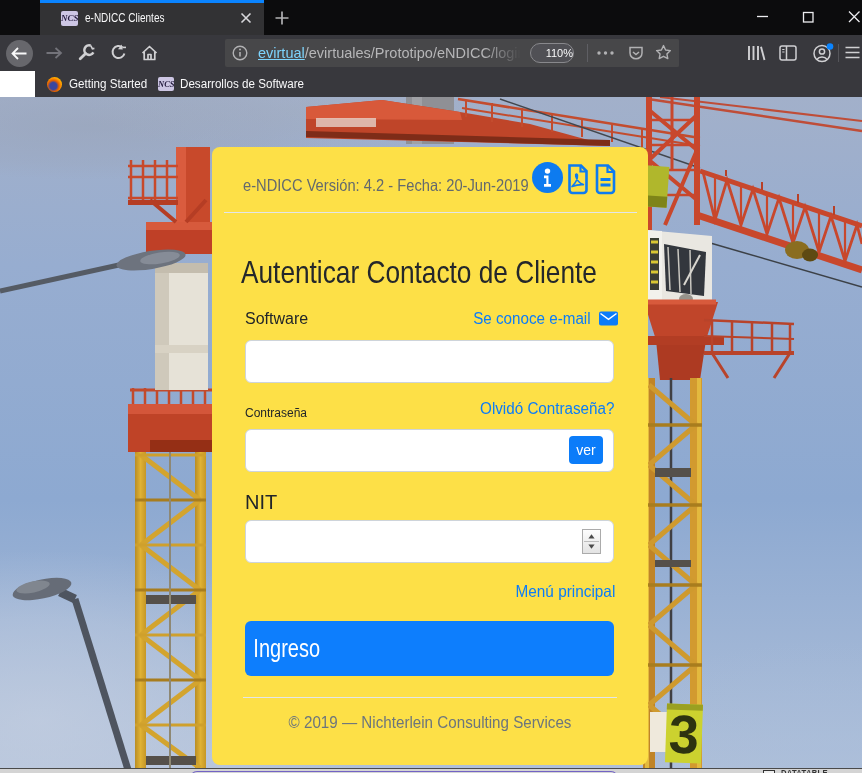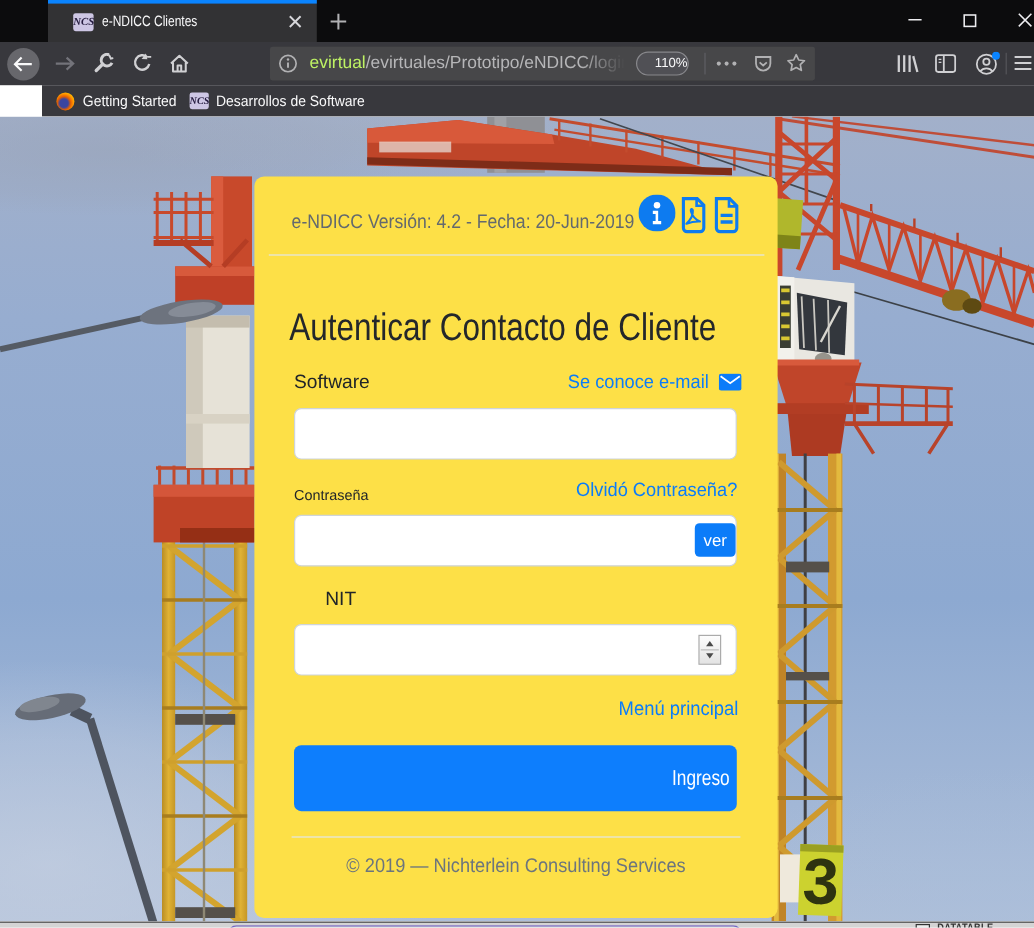--- a/index.html
+++ b/index.html
@@ -60,21 +60,21 @@
   <svg class="abs" style="left:140px;top:9px" width="19" height="18" viewBox="0 0 19 18">
     <path d="M2.5 9 L9.5 2.5 L16.5 9 M4.2 8 V15.5 H14.8 V8 M8 15.5 V10.5 H11 V15.5" fill="none" stroke="#d0d0d3" stroke-width="1.7" stroke-linejoin="round"></path>
   </svg>
 
   <div class="abs" style="left:225px;top:4px;width:454px;height:28px;background:#474749;border-radius:2px;overflow:hidden;">
     <svg class="abs" style="left:7px;top:6px" width="16" height="16" viewBox="0 0 16 16">
       <circle cx="8" cy="8" r="6.8" fill="none" stroke="#b1b1b3" stroke-width="1.4"></circle>
       <path d="M8 7 V11.5" stroke="#b1b1b3" stroke-width="1.6"></path>
         <circle cx="8" cy="4.6" r="1" fill="#b1b1b3"></circle>
     </svg>
-    <div class="abs" style="left:33px;top:6px;font-size:14.5px;line-height:16px;color:#b6b6b8;white-space:nowrap;"><span style="color:#bef264;">evirtual</span>/evirtuales/Prototipo/eNDICC/login</div>
+    <div class="abs" style="left:33px;top:6px;font-size:14.5px;line-height:16px;color:#b6b6b8;white-space:nowrap;"><span style="color:#7dd3fc;text-decoration:underline;">evirtual</span>/evirtuales/Prototipo/eNDICC/login</div>
     <div class="abs" style="left:258px;top:0;width:44px;height:28px;background:linear-gradient(90deg,rgba(71,71,73,0),#474749 85%);"></div>
     <div class="abs" style="left:300px;top:0;width:154px;height:28px;background:#474749;"></div>
 
     <div class="abs" style="left:305px;top:4px;width:42px;height:18px;border:1px solid #88888c;border-radius:10px;background:#505055;
       color:#f9f9fa;font-size:11px;text-align:right;line-height:18px;">110%</div>
     <div class="abs" style="left:362px;top:5px;width:1px;height:18px;background:#5f5f64;"></div>
 
     <svg class="abs" style="left:370px;top:10px" width="22" height="8" viewBox="0 0 22 8">
       <circle cx="4" cy="4" r="1.7" fill="#b1b1b3"></circle>
         <circle cx="10.5" cy="4" r="1.7" fill="#b1b1b3"></circle>
@@ -383,36 +383,36 @@
   <div class="abs" style="right:57px;top:163px;font-size:16px;color:#0b7cf9;transform:scaleX(0.95);transform-origin:100% 0;white-space:nowrap;">Se conoce e-mail</div>
   <svg class="abs" style="left:387px;top:164px" width="19" height="15" viewBox="0 0 19 15">
     <rect x="0" y="0.5" width="19" height="14" rx="2" fill="#0b7cf9"></rect>
     <path d="M1.5 2.5 L9.5 8.3 L17.5 2.5" stroke="#fff" stroke-width="1.5" fill="none"></path>
   </svg>
   <div class="abs" style="left:33px;top:193px;width:369px;height:43px;border:1px solid #ced4da;border-radius:6px;box-sizing:border-box;background:#fff;"></div>
 
   <div class="abs" style="left:33px;top:259px;font-size:12px;color:#212529;">Contraseña</div>
   <div class="abs" style="right:34px;top:253px;font-size:16px;color:#0b7cf9;transform:scaleX(0.95);transform-origin:100% 0;white-space:nowrap;">Olvidó Contraseña?</div>
   <div class="abs" style="left:33px;top:282px;width:369px;height:43px;border:1px solid #ced4da;border-radius:6px;box-sizing:border-box;background:#fff;"></div>
-  <div class="abs" style="left:367px;top:289px;width:34px;height:28px;background:#0b7cf9;border-radius:4px;
+  <div class="abs" style="left:357px;top:289px;width:34px;height:28px;background:#0b7cf9;border-radius:4px;
      color:#fff;font-size:14px;text-align:center;line-height:28px;">ver</div>
 
-  <div class="abs" style="left:33px;top:344px;font-size:16px;color:#212529;margin-left:26px;">NIT</div>
+  <div class="abs" style="left:33px;top:344px;font-size:20px;color:#212529;">NIT</div>
   <div class="abs" style="left:33px;top:373px;width:369px;height:43px;border:1px solid #ced4da;border-radius:6px;box-sizing:border-box;background:#fff;"></div>
   <div class="abs" style="left:370px;top:382px;width:19px;height:25px;border:1px solid #ababab;background:linear-gradient(#fdfdfd,#e3e3e3);box-sizing:border-box;">
     <svg width="17" height="23" viewBox="0 0 17 23">
       <path d="M8.5 4.2 L11.6 8.6 H5.4 Z" fill="#4a4a4a"></path>
       <path d="M8.5 18.8 L5.4 14.4 H11.6 Z" fill="#4a4a4a"></path>
       <path d="M1 11.5 H16" stroke="#bdbdbd" stroke-width="1"></path>
     </svg>
   </div>
 
   <div class="abs" style="right:33px;top:435px;font-size:16.5px;color:#0b7cf9;transform:scaleX(0.93);transform-origin:100% 0;white-space:nowrap;">Menú principal</div>
   <div class="abs" style="left:33px;top:474px;width:369px;height:55px;background:#0d7efd;border-radius:6px;
-     color:#fff;font-size:18px;text-align:right;line-height:55px;"><span style="display:inline-block;transform:scaleX(0.8);">Ingreso</span></div>
+     color:#fff;font-size:25px;text-align:left;line-height:55px;"><span style="display:inline-block;transform:scaleX(0.8);">Ingreso</span></div>
 
   <div class="abs" style="left:31px;top:550px;width:374px;height:1px;background:#e3e6e8;"></div>
   <div class="abs" style="left:31px;top:566px;width:374px;text-align:center;font-size:16.5px;color:#6c757d;transform:scaleX(0.92);transform-origin:50% 0;white-space:nowrap;">© 2019 — Nichterlein Consulting Services</div>
 </div>
 
 <div class="abs" style="left:0;top:768px;width:862px;height:5px;background:#d4d4d4;border-top:1px solid #4a4a4a;box-sizing:border-box;overflow:hidden;">
   <div class="abs" style="left:190px;top:1.5px;width:428px;height:10px;border:1.6px solid #7263c4;border-bottom:none;border-radius:7px 7px 0 0;box-sizing:border-box;"></div>
   <div class="abs" style="left:763px;top:0.5px;width:12px;height:9px;border:1.5px solid #333;box-sizing:border-box;background:#eee;"></div>
   <div class="abs" style="left:781px;top:-1px;font-size:9px;font-weight:bold;color:#333;letter-spacing:0.3px;transform:scaleX(0.85);transform-origin:0 0;">DATATABLE</div>
 </div>

